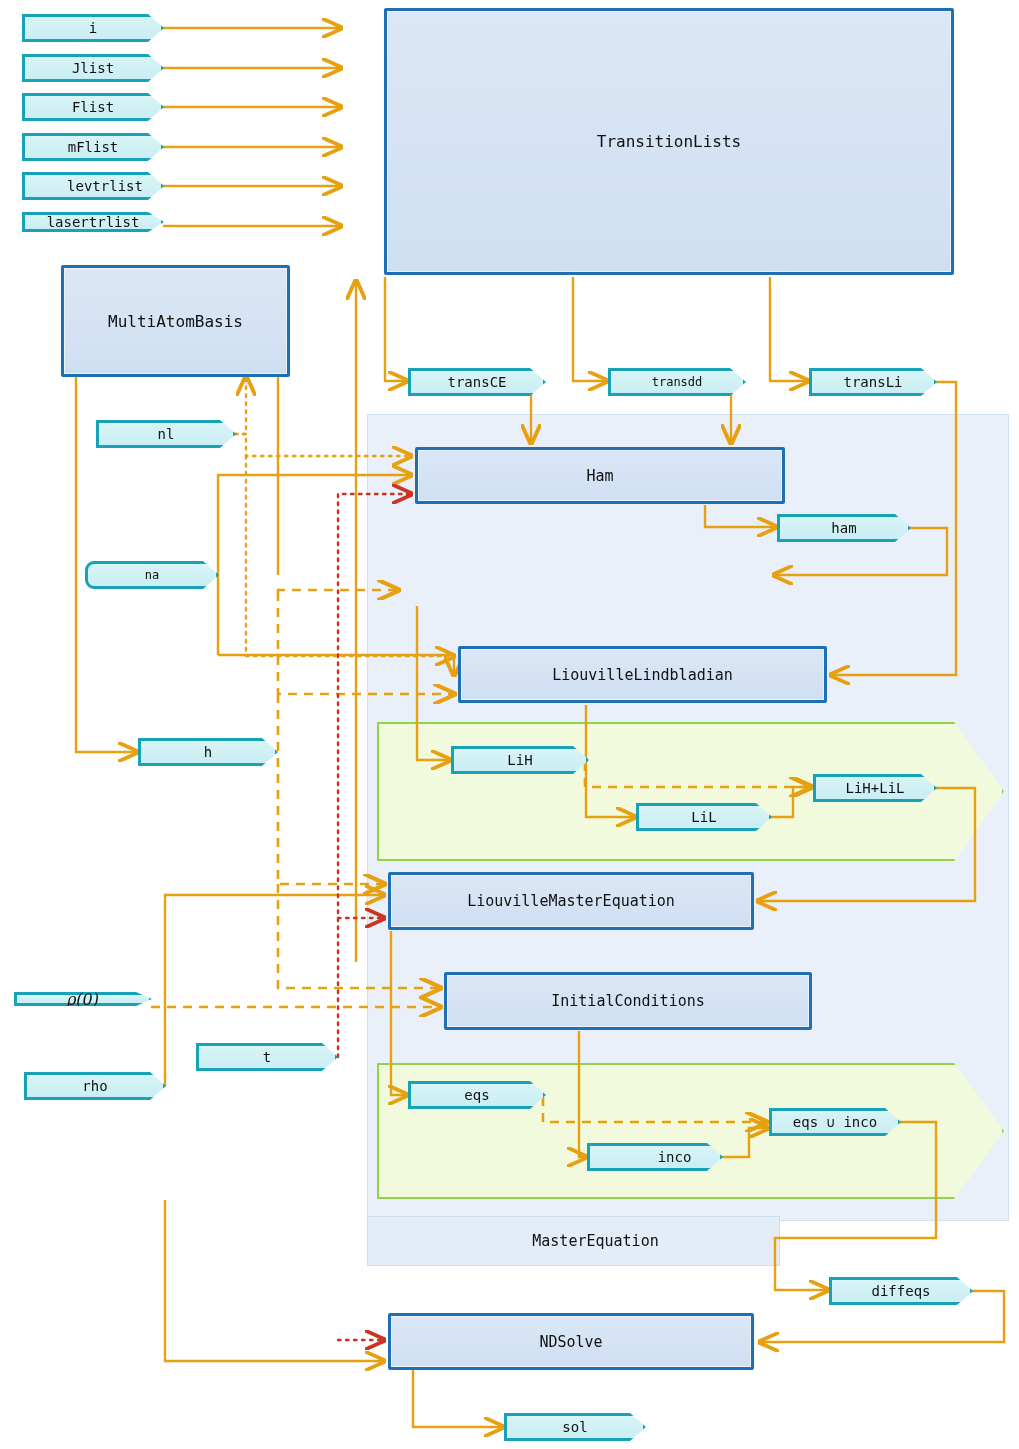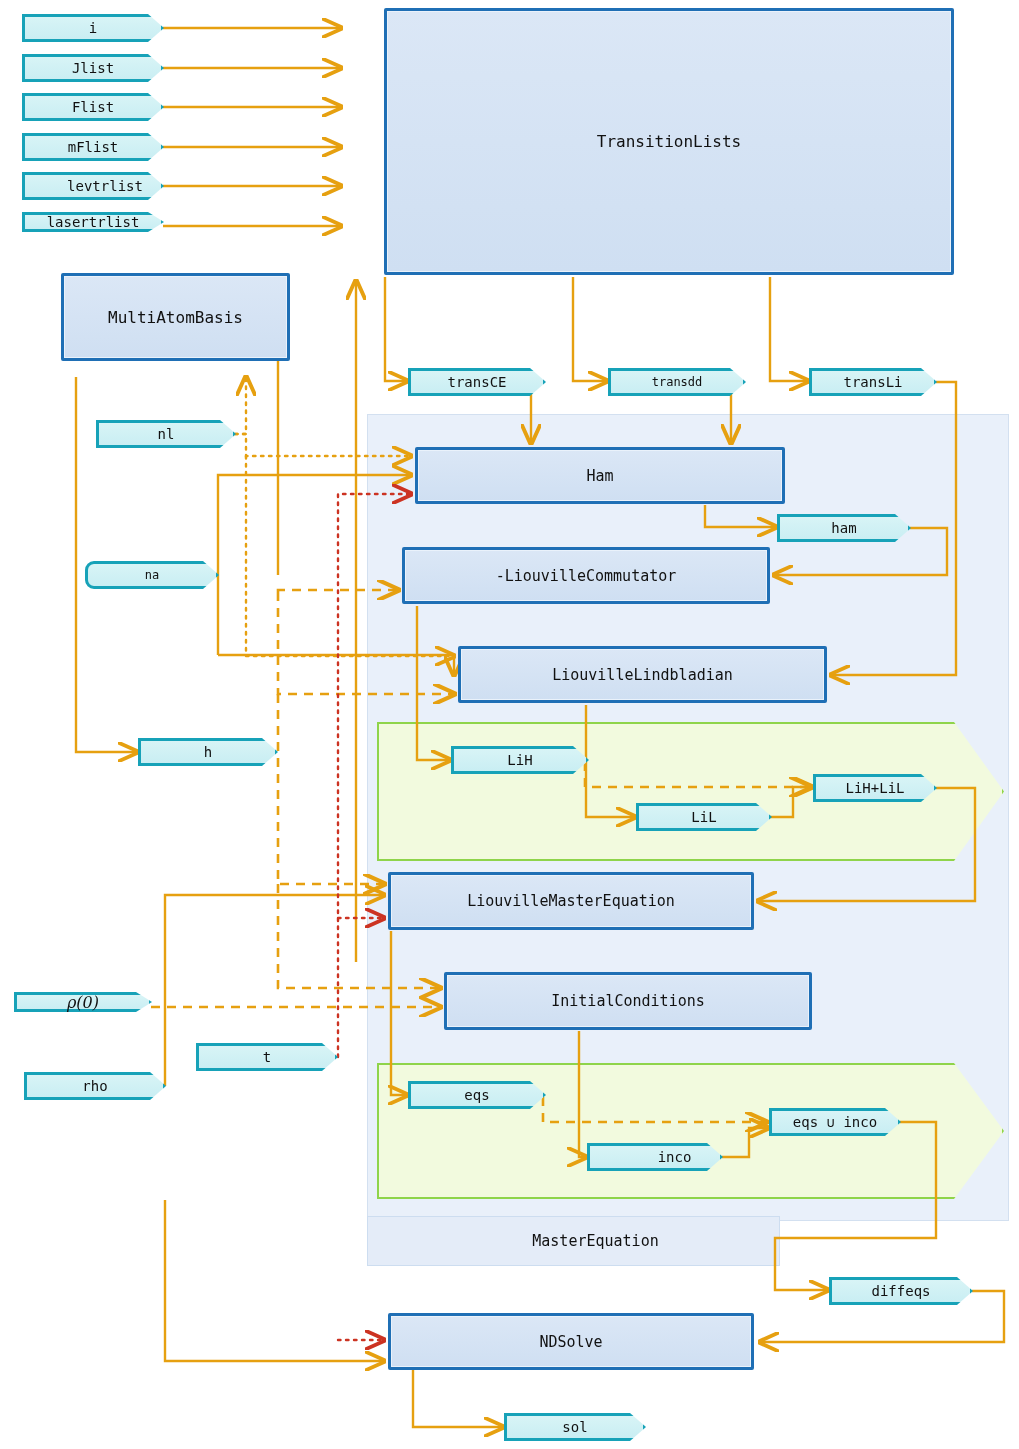--- a/index.html
+++ b/index.html
@@ -135,31 +135,28 @@
       <path d="M338,1057 L338,494 L411,494"></path>
       <path d="M338,918 L384,918"></path>
       <path d="M338,1340 L384,1340"></path>
     </g>
   </svg>
 
   <div class="node proc" style="left:345px;top:8px;width:570px;height:267px;font-size:16px;margin-left:39px;">
     <span>TransitionLists</span>
   </div>
 
-  <div class="node proc" style="left:61px;top:265px;width:229px;height:88px;font-size:16px;margin-top:8px;">
+  <div class="node proc" style="left:61px;top:265px;width:229px;height:112px;font-size:16px;">
     <span>MultiAtomBasis</span>
   </div>
 
   <div class="node proc" style="left:415px;top:447px;width:370px;height:57px;font-size:15px;">
     <span>Ham</span>
   </div>
 
-  <div class="node proc" style="left:402px;top:547px;width:368px;height:57px;font-size:15px;">
-    <span>-LiouvilleCommutator</span>
-  </div>
 
   <div class="node proc" style="left:458px;top:646px;width:369px;height:57px;font-size:15px;">
     <span>LiouvilleLindbladian</span>
   </div>
 
   <div class="node proc" style="left:444px;top:972px;width:368px;height:58px;font-size:15px;">
     <span>InitialConditions</span>
   </div>
 
   <div class="node proc" style="left:388px;top:872px;width:366px;height:58px;font-size:15px;">
@@ -191,21 +188,21 @@
 
   <div class="node hex" style="left:96px;top:420px;width:140px;height:28px;font-size:14px;">
     <span>nl</span>
   </div>
   <div class="node hex" style="left:85px;top:561px;width:134px;height:28px;font-size:12px;border-radius:9px;">
     <span>na</span>
   </div>
   <div class="node hex" style="left:138px;top:738px;width:140px;height:28px;font-size:14px;">
     <span>h</span>
   </div>
-  <div class="node hex mathlabel" style="left:14px;top:992px;width:138px;height:20px;font-size:16px;">
+  <div class="node hex mathlabel" style="left:14px;top:992px;width:138px;height:14px;font-size:16px;">
     <span>ρ(0)</span>
   </div>
   <div class="node hex" style="left:196px;top:1043px;width:142px;height:28px;font-size:14px;">
     <span>t</span>
   </div>
   <div class="node hex" style="left:24px;top:1072px;width:142px;height:28px;font-size:14px;">
     <span>rho</span>
   </div>
 
   <div class="node hex" style="left:408px;top:368px;width:138px;height:28px;font-size:14px;">

